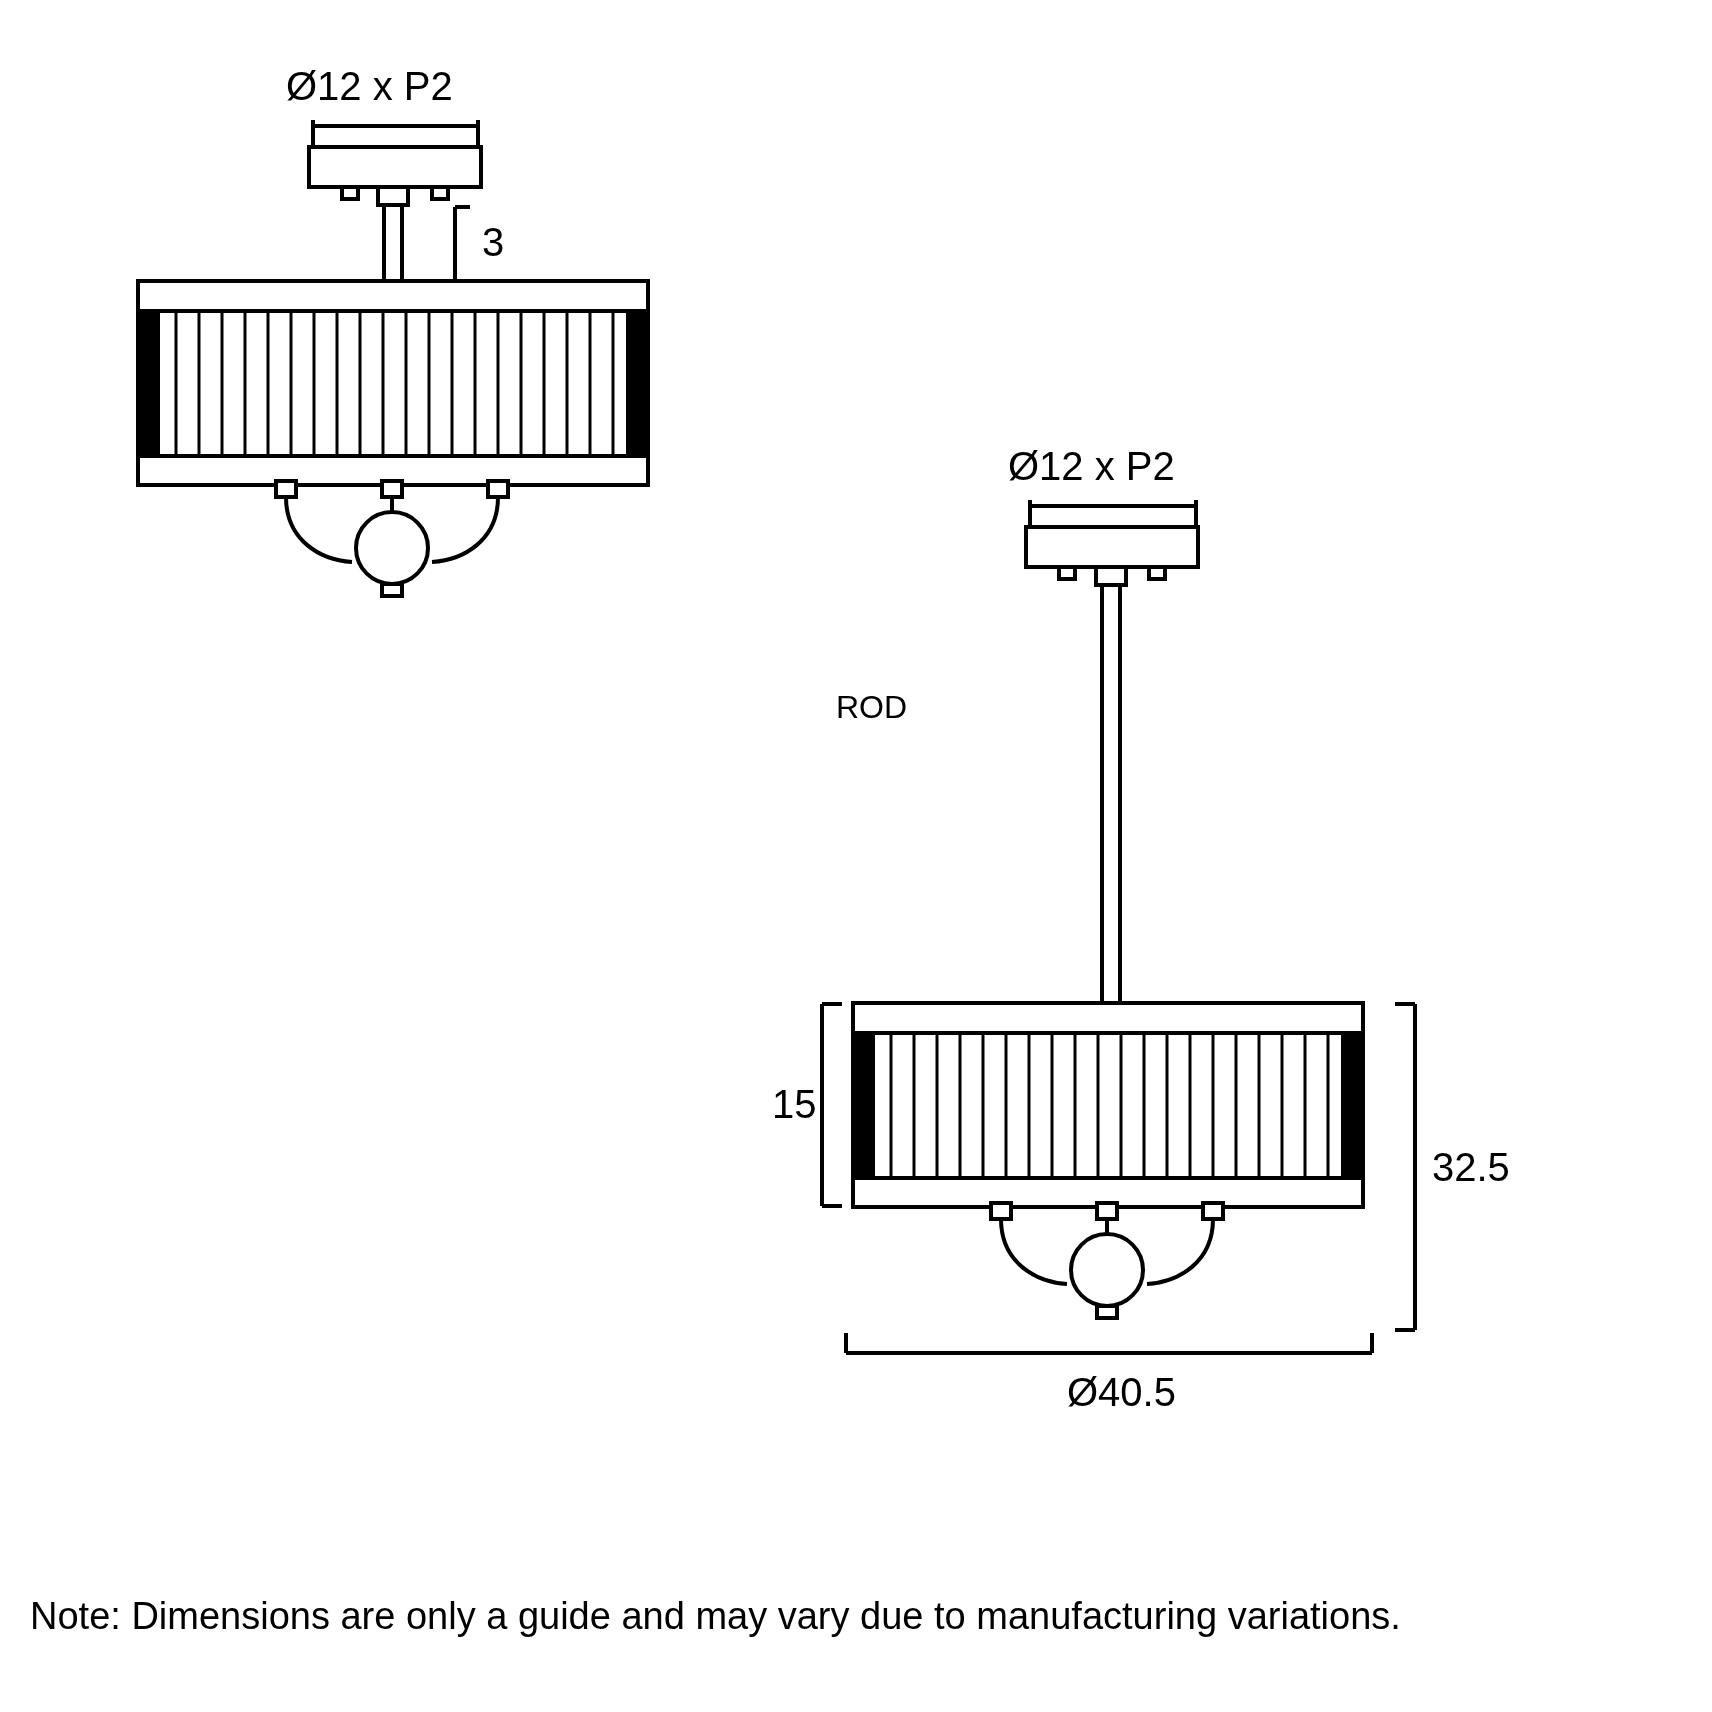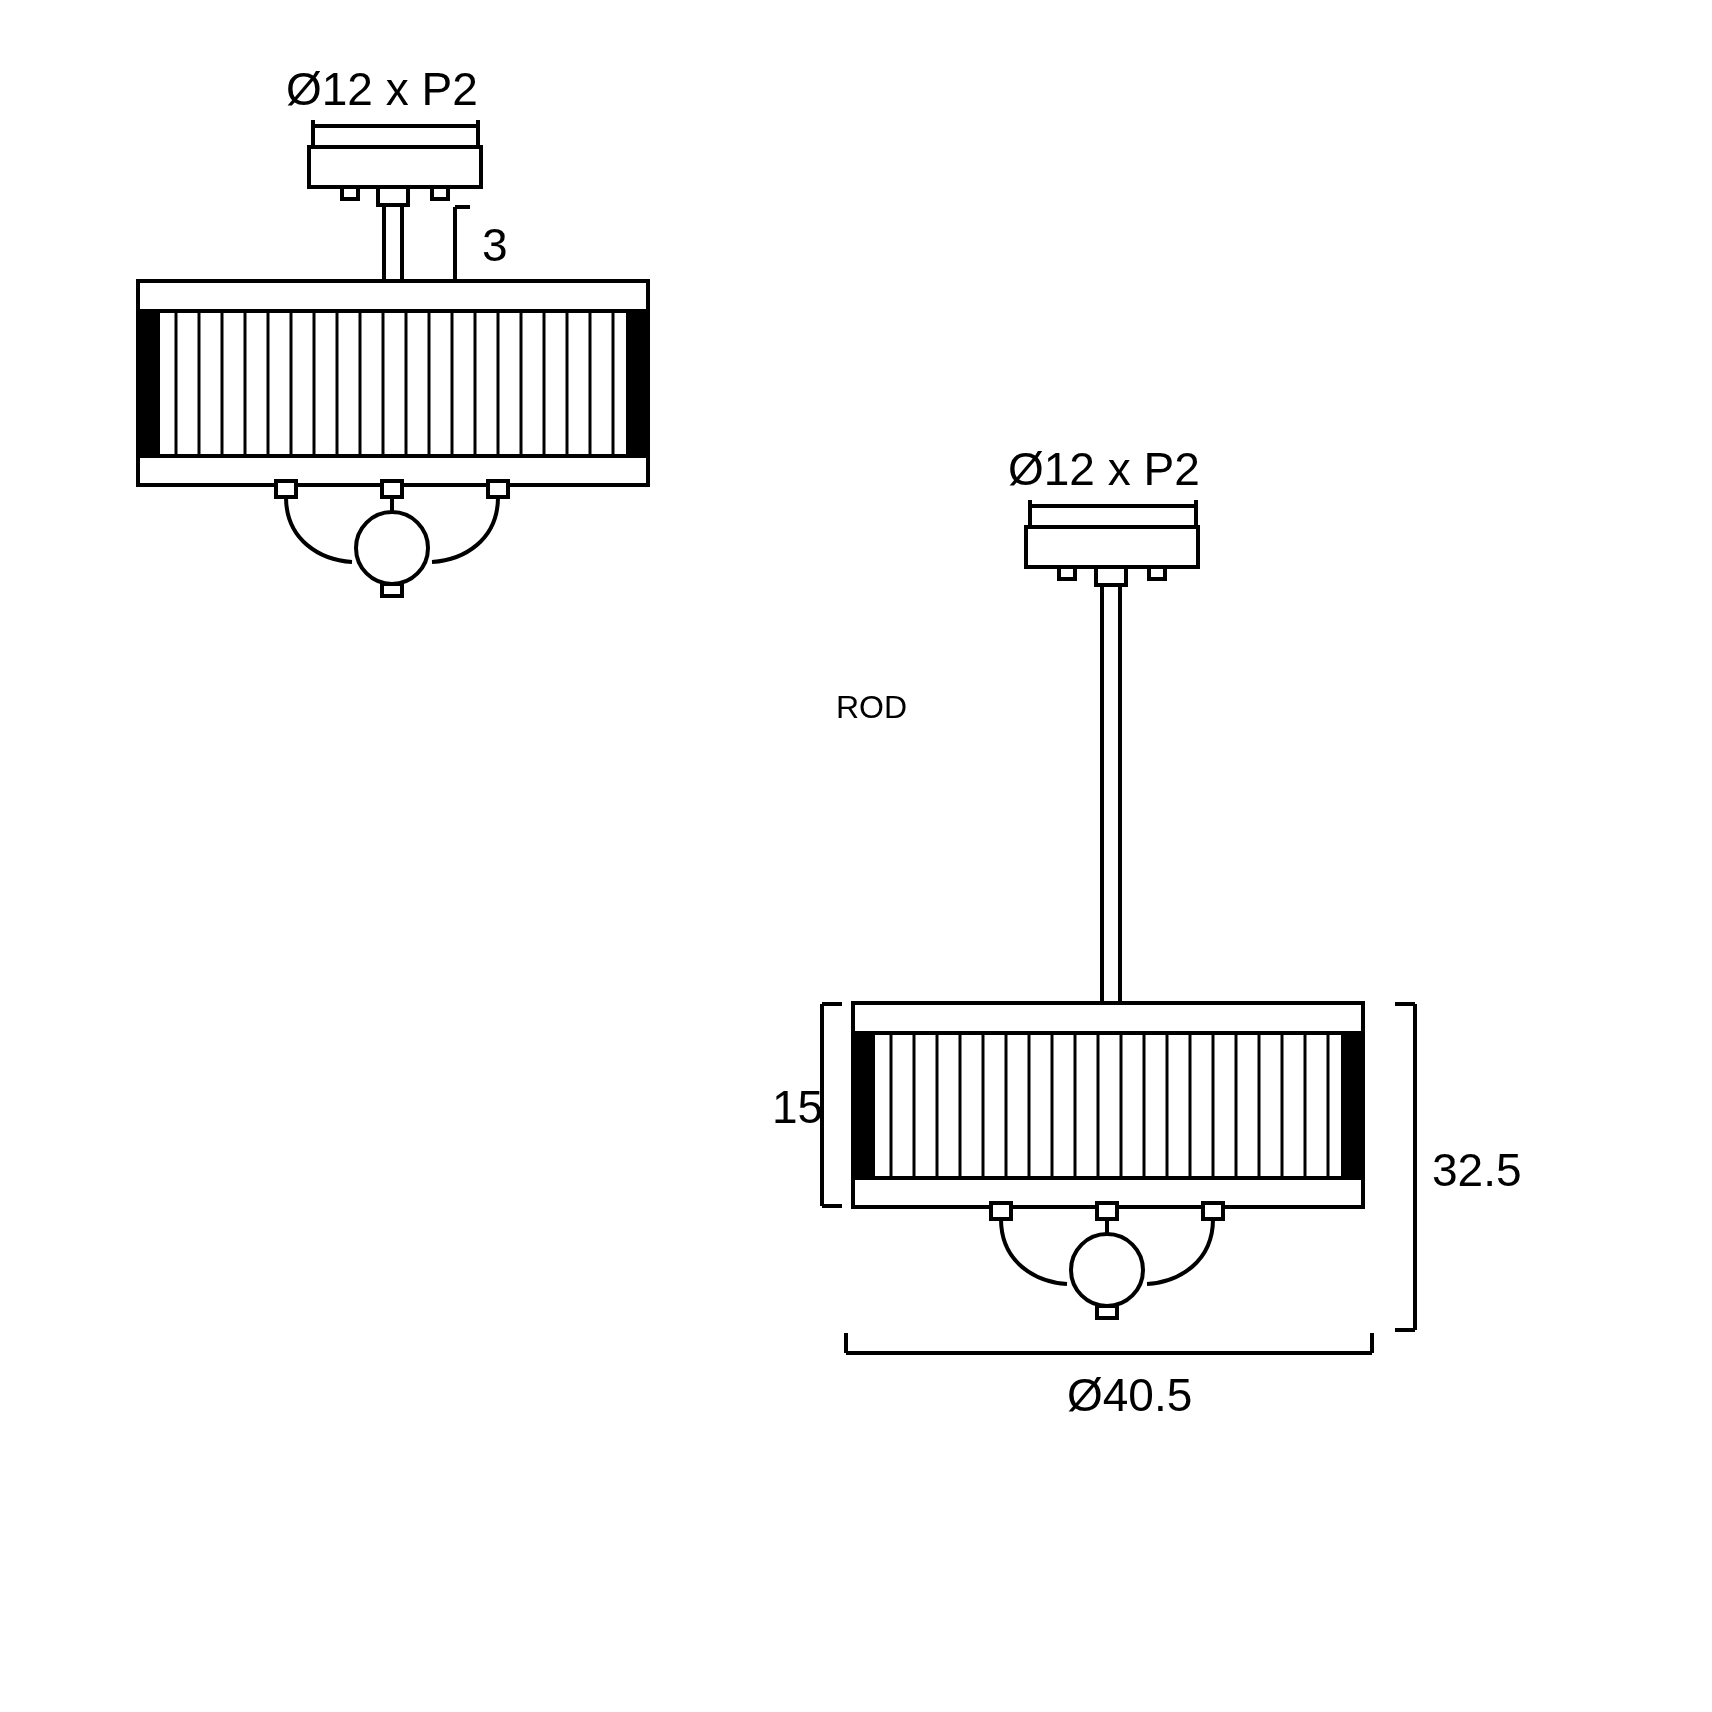--- a/index.html
+++ b/index.html
@@ -15,21 +15,21 @@
     font-family: "Liberation Sans", sans-serif;
     color: #000000;
     overflow: hidden;
   }
   .label {
     position: absolute;
     white-space: nowrap;
     color: #000;
     line-height: 1.1;
   }
-  .dim-label { font-size: 46px; }
+  .dim-label { font-size: 40px; }
   .note-label { font-size: 38px; }
   .rod-label { font-size: 32px; text-align: left; }
 
   
   svg.layer {
     position: absolute;
     left: 0; top: 0;
     width: 1712px;
     height: 1712px;
     pointer-events: none;
@@ -180,14 +180,15 @@
 
   <div class="label rod-label" style="left:836px; top:690px;">ROD</div>
 
 
   <div class="label dim-label" style="left:772px; top:1082px;">15</div>
 
   <div class="label dim-label" style="left:1432px; top:1145px;">32.5</div>
 
   <div class="label dim-label" style="left:1067px; top:1370px;">Ø40.5</div>
 
+  <div class="label note-label" style="left:30px; top:1596px;">Note: Dimensions are only a guide and may vary due to manufacturing variations.</div>
 
 </div>
 
 </body></html>

